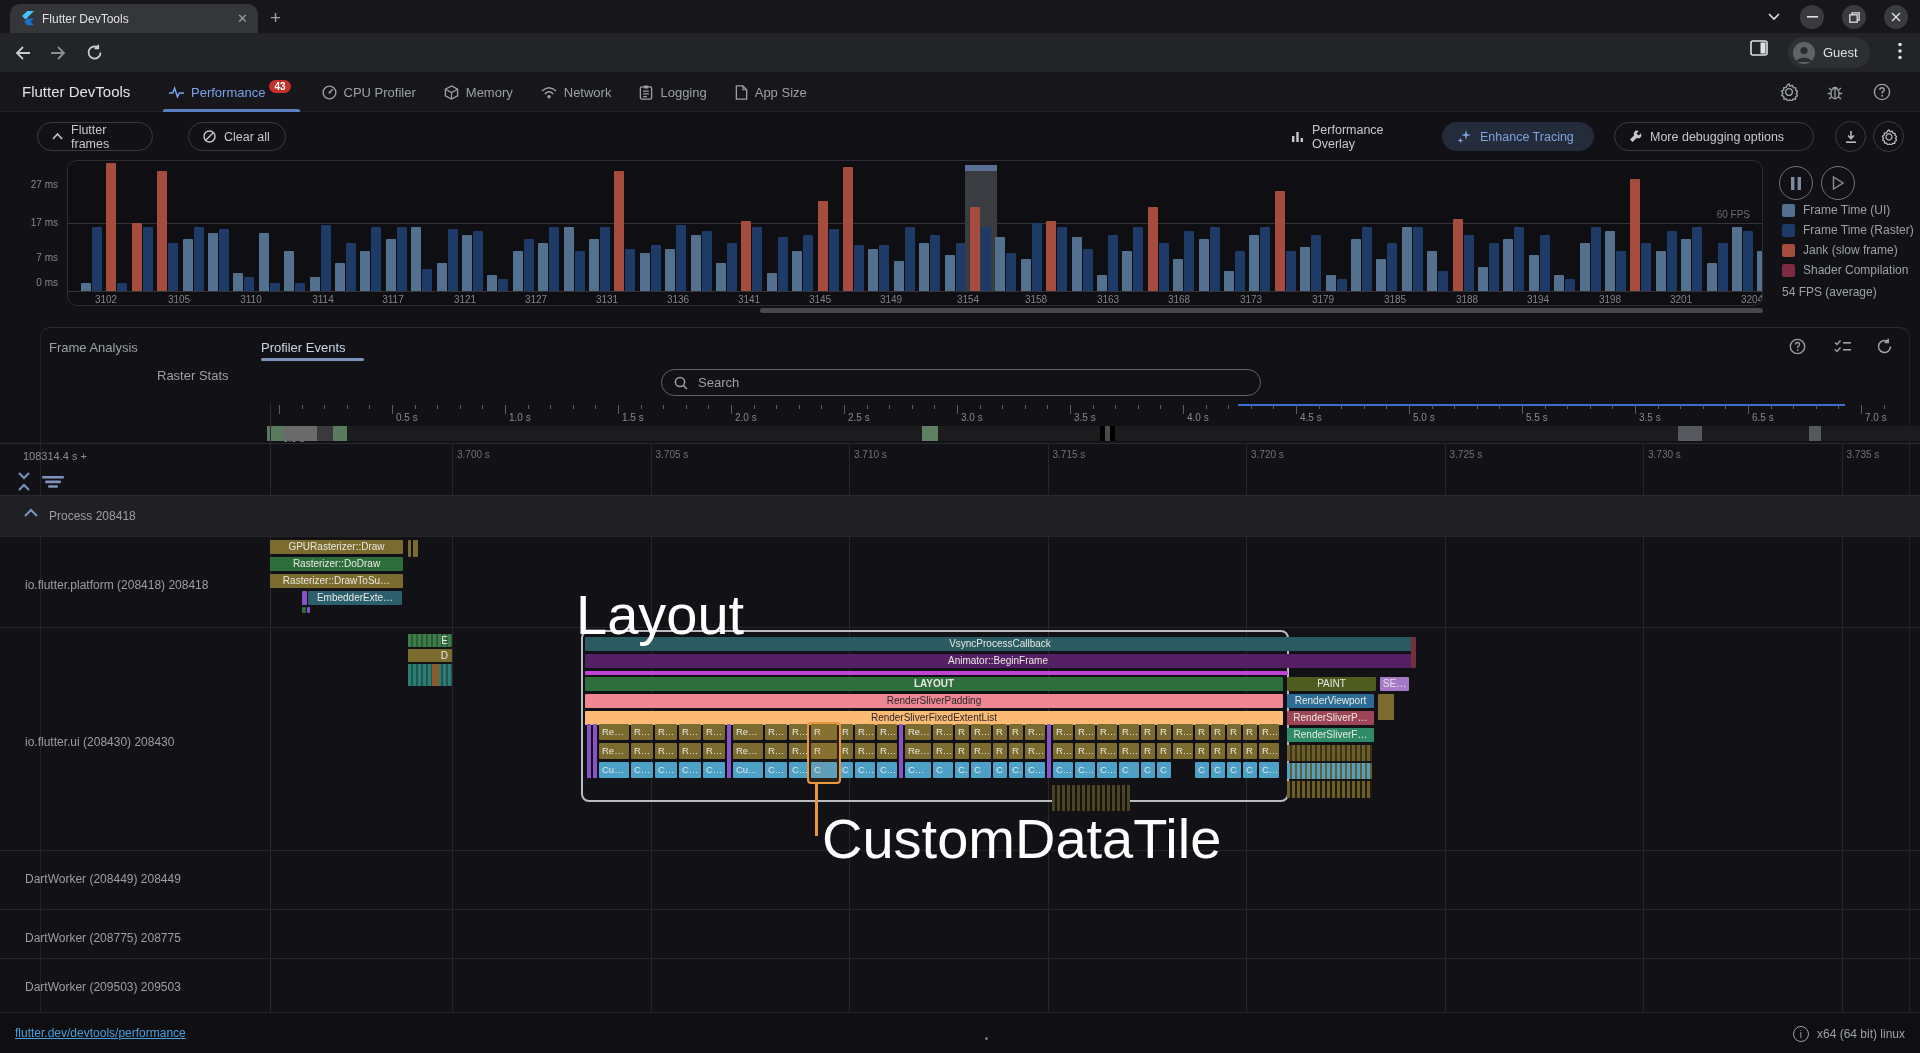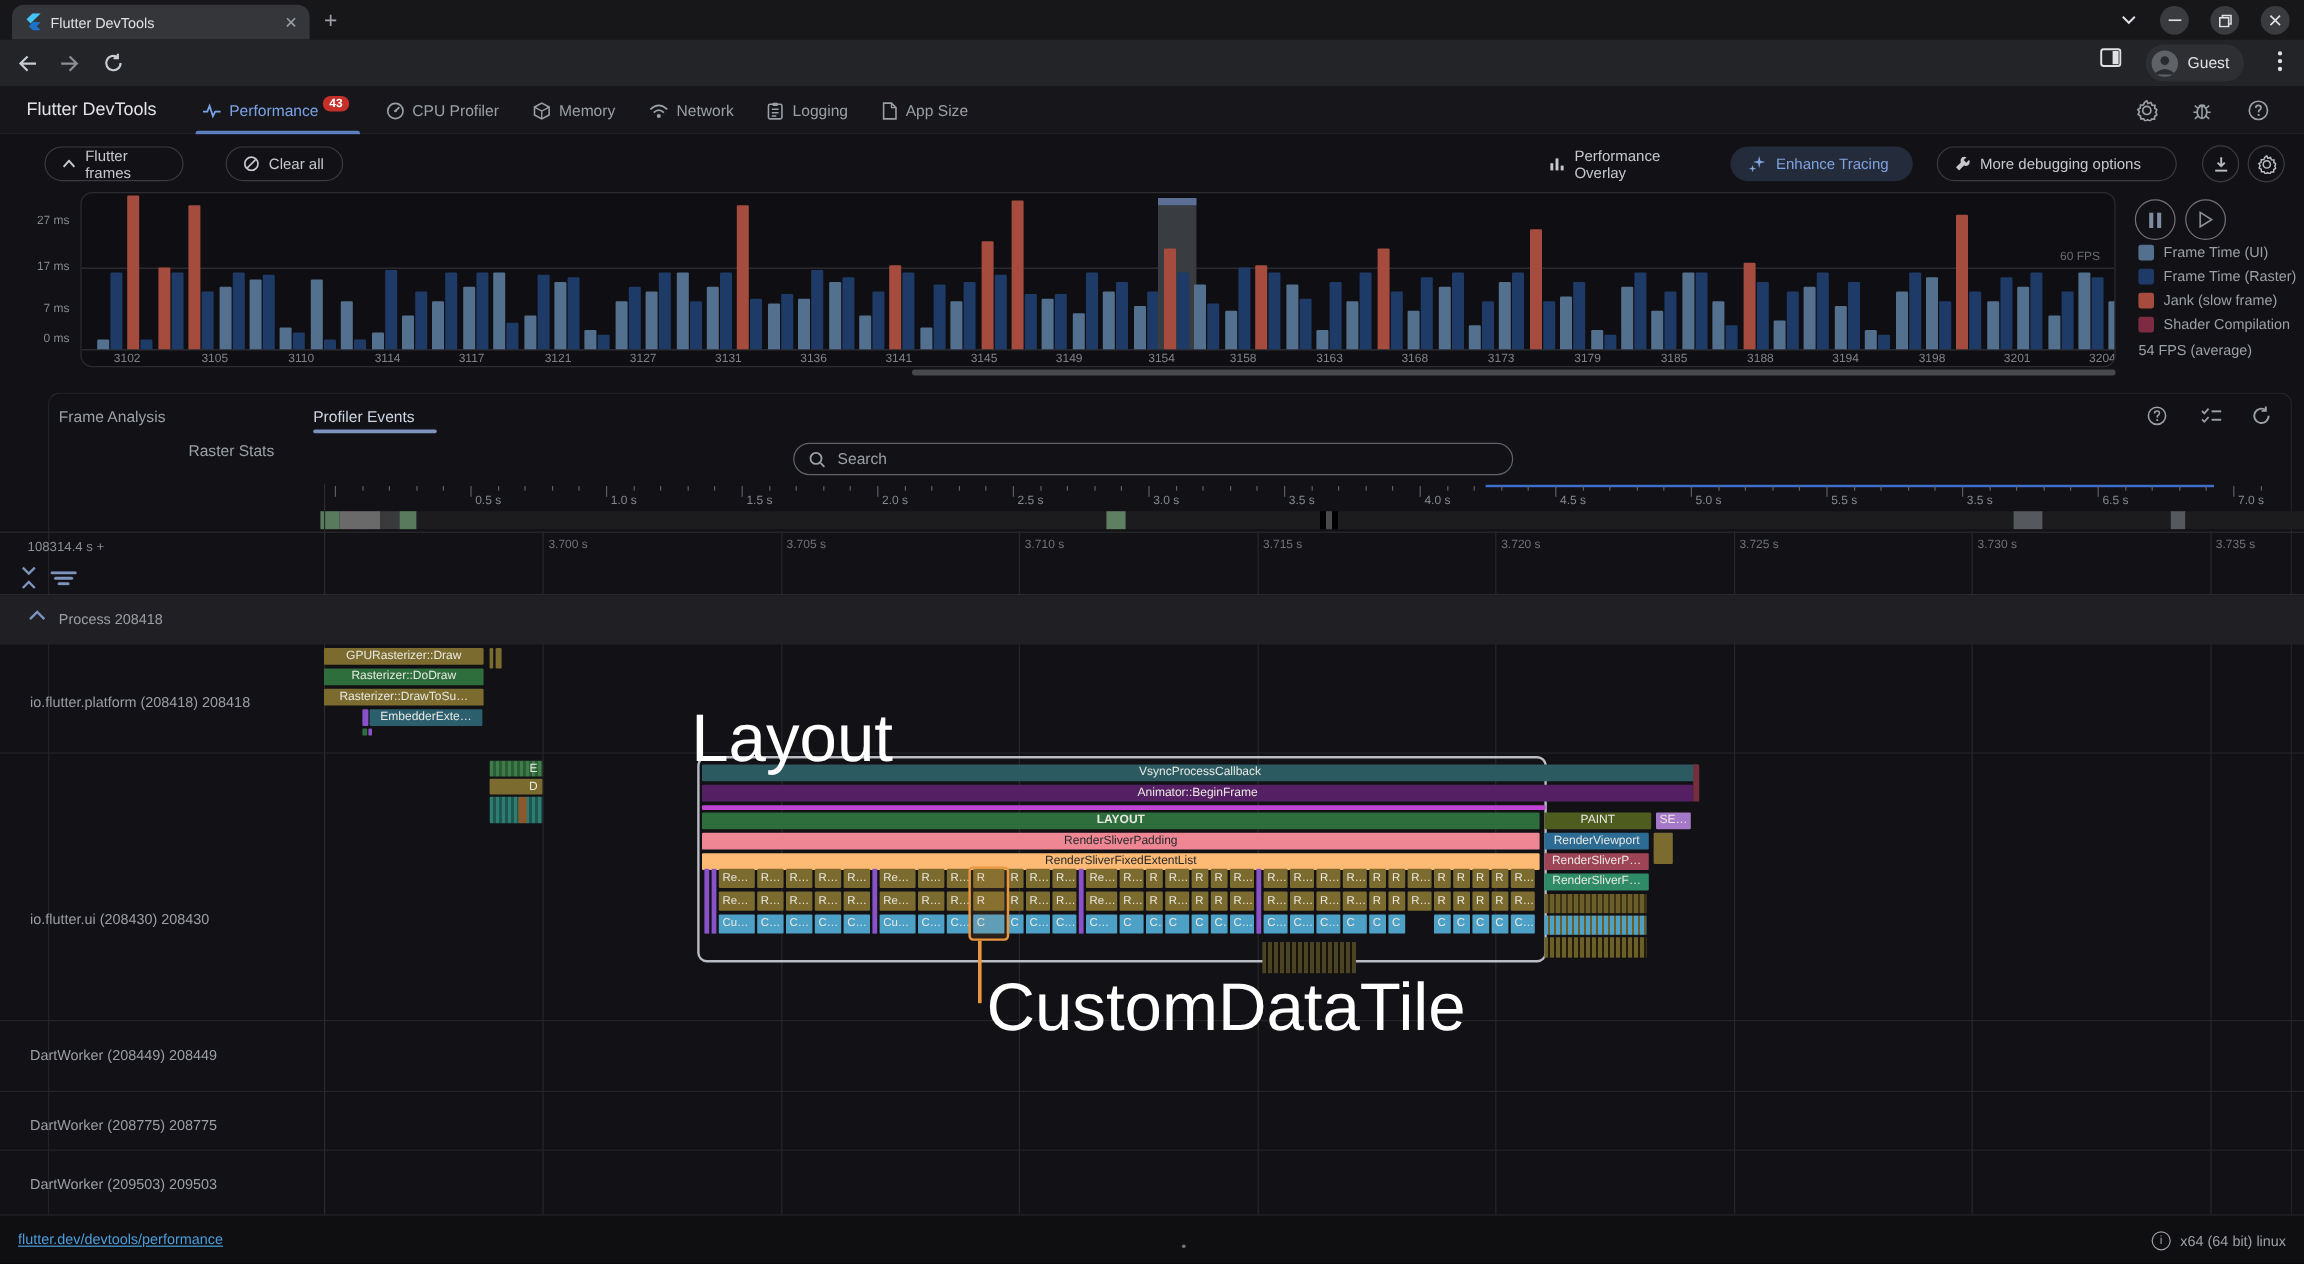--- a/index.html
+++ b/index.html
@@ -674,21 +674,21 @@
     </span>
     <span class="rowlab" style="top:13px;left:49px;">Process 208418</span>
   </div>
   <div id="threads">
       <div class="rowsep" style="top: 536px;"></div>
       <div class="rowsep" style="top: 627px;"></div>
       <div class="rowsep" style="top: 850px;"></div>
       <div class="rowsep" style="top: 909px;"></div>
       <div class="rowsep" style="top: 958px;"></div>
       <div class="rowlab" style="top: 578px; position: absolute;">io.flutter.platform (208418) 208418</div>
-      <div class="rowlab" style="top: 759px; position: absolute;">io.flutter.ui (208430) 208430</div>
+      <div class="rowlab" style="top: 735px; position: absolute;">io.flutter.ui (208430) 208430</div>
       <div class="rowlab" style="top: 872px; position: absolute;">DartWorker (208449) 208449</div>
       <div class="rowlab" style="top: 931px; position: absolute;">DartWorker (208775) 208775</div>
       <div class="rowlab" style="top: 980px; position: absolute;">DartWorker (209503) 209503</div>
     </div>
 
   <div id="flame">
       <div style="position: absolute; left: 581px; top: 630px; width: 708px; height: 172px; border: 2px solid rgba(215, 219, 226, 0.85); border-radius: 8px;"></div>
       <div class="flbar" style="left: 270px; top: 540px; width: 133px; height: 14px; background: rgb(123, 107, 46); position: absolute; line-height: 14px;">GPURasterizer::Draw</div>
       <div class="flbar" style="left: 270px; top: 557px; width: 133px; height: 14px; background: rgb(46, 110, 60); position: absolute; line-height: 14px;">Rasterizer::DoDraw</div>
       <div class="flbar" style="left: 270px; top: 574px; width: 133px; height: 14px; background: rgb(123, 107, 46); position: absolute; line-height: 14px;">Rasterizer::DrawToSu…</div>

